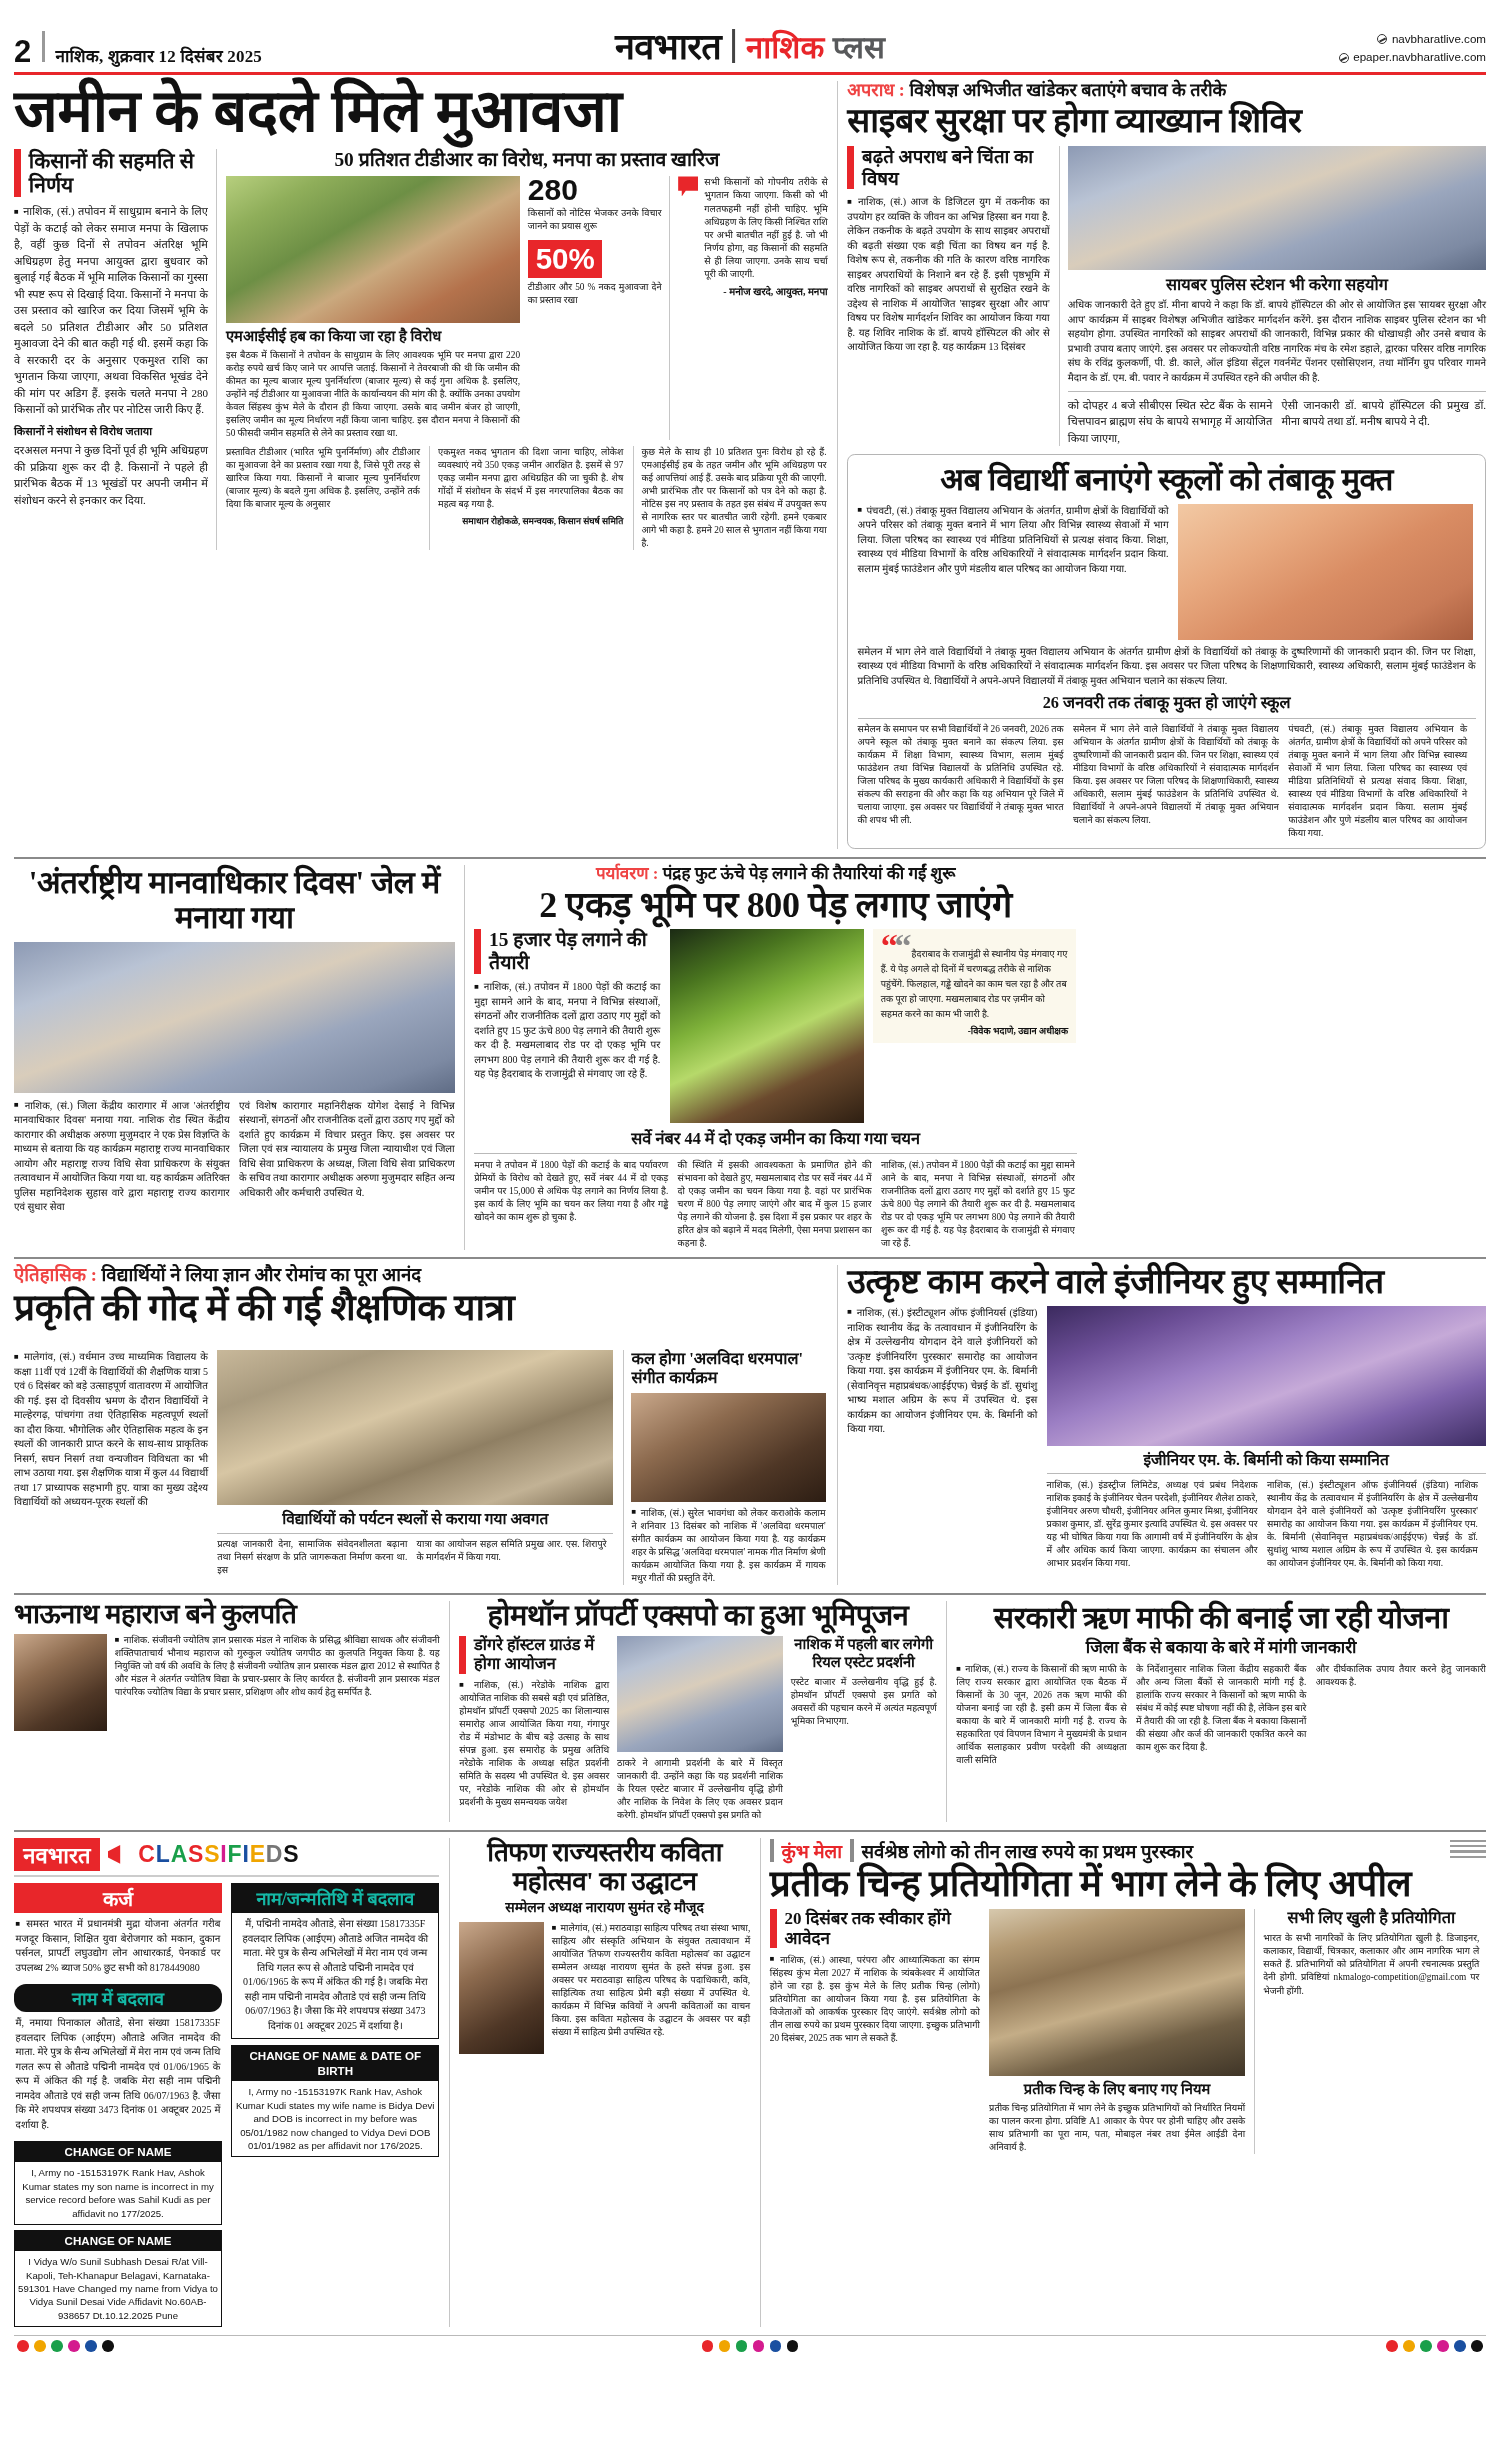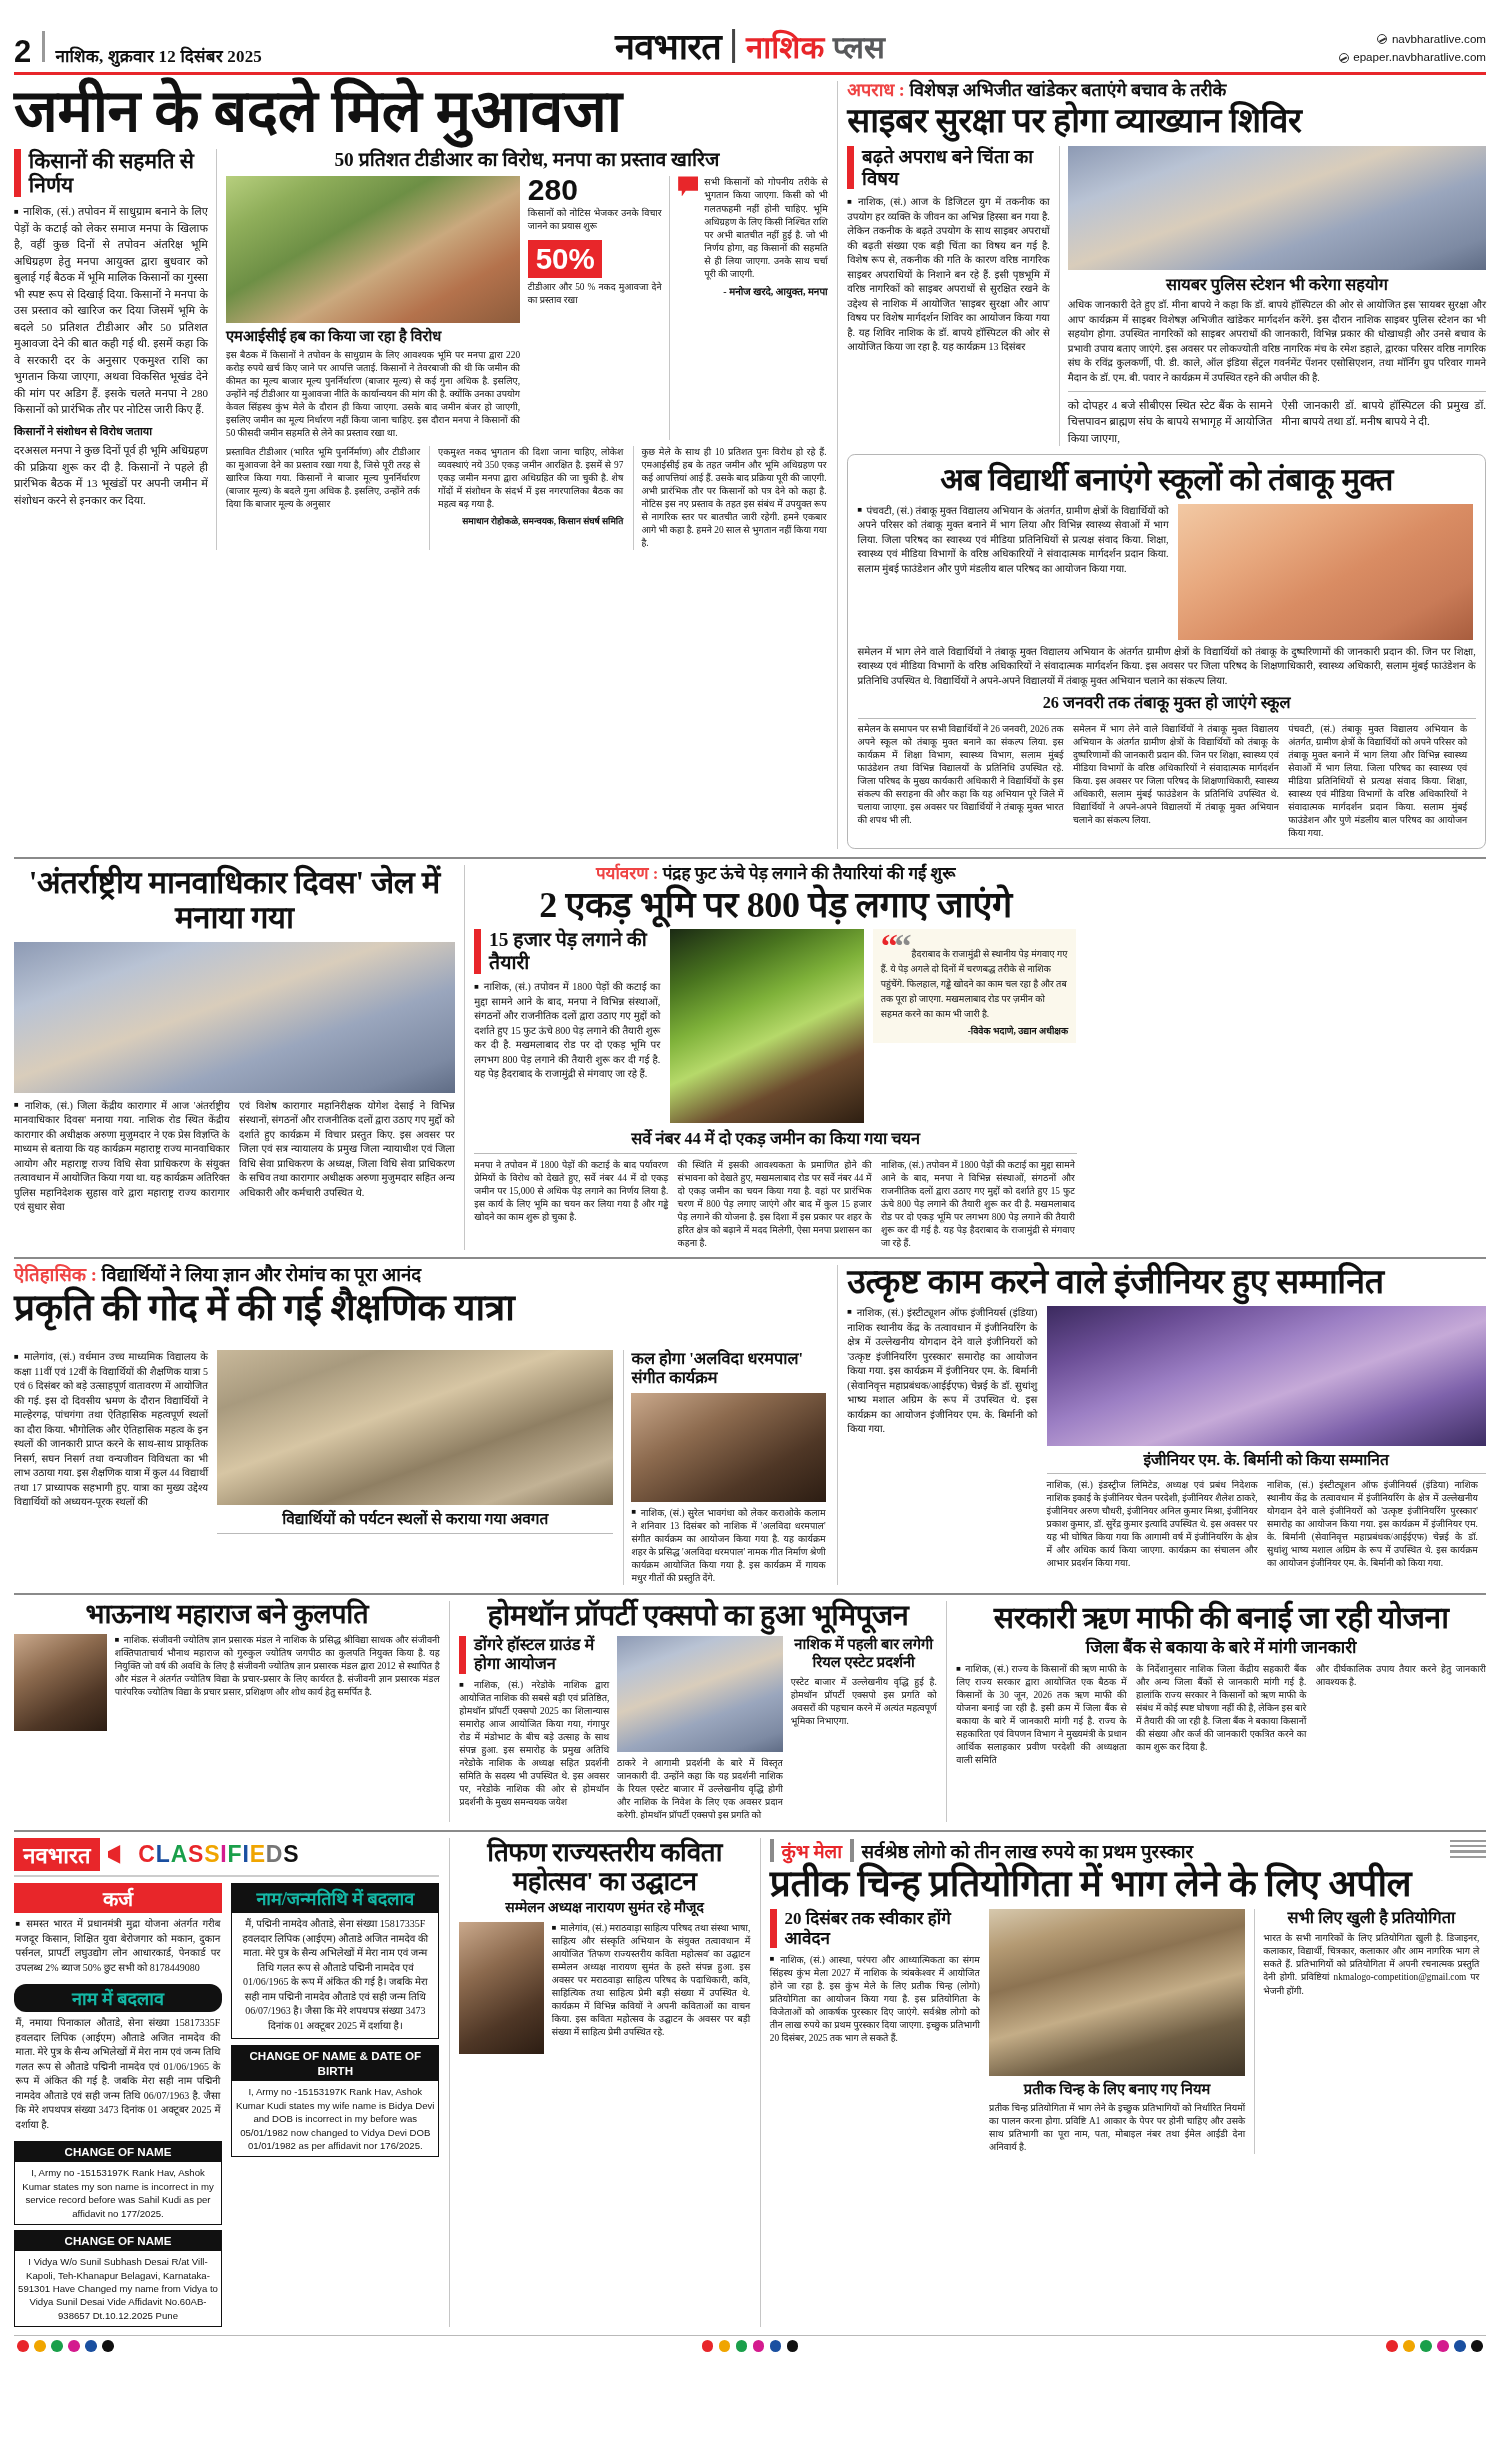--- a/index.html
+++ b/index.html
@@ -315,20 +315,24 @@
         <span class="tag">ऐतिहासिक :</span><span> विद्यार्थियों ने लिया ज्ञान और रोमांच का पूरा आनंद</span>
       </div>
       <div class="mega" style="font-size:37px; margin-top:3.1px;">प्रकृति की गोद में की गई शैक्षणिक यात्रा</div>
 
       <div class="flexrow" style="margin-top:24px; gap:9.3px;">
         <div style="width:194px;" class="body-txt dateline sm">मालेगांव, (सं.) वर्धमान उच्च माध्यमिक विद्यालय के कक्षा 11वीं एवं 12वीं के विद्यार्थियों की शैक्षणिक यात्रा 5 एवं 6 दिसंबर को बड़े उत्साहपूर्ण वातावरण में आयोजित की गई. इस दो दिवसीय भ्रमण के दौरान विद्यार्थियों ने माल्हेरगढ़, पांचगंगा तथा ऐतिहासिक महत्वपूर्ण स्थलों का दौरा किया. भौगोलिक और ऐतिहासिक महत्व के इन स्थलों की जानकारी प्राप्त करने के साथ-साथ प्राकृतिक निसर्ग, सघन निसर्ग तथा वन्यजीवन विविधता का भी लाभ उठाया गया. इस शैक्षणिक यात्रा में कुल 44 विद्यार्थी तथा 17 प्राध्यापक सहभागी हुए. यात्रा का मुख्य उद्देश्य विद्यार्थियों को अध्ययन-पूरक स्थलों की</div>
         <div style="width:396px;">
           <div class="photo crowd" style="height:155px;"></div>
           <div class="sub-head" style="margin-top:4.7px; font-size:15.5px;">विद्यार्थियों को पर्यटन स्थलों से कराया गया अवगत</div>
           <div class="rule-thin" style="margin:4.7px 0;"></div>
+          <div class="flexrow" style="gap:9.3px;">
+            <div style="width:190px;" class="body-txt xs">प्रत्यक्ष जानकारी देना, सामाजिक संवेदनशीलता बढ़ाना तथा निसर्ग संरक्षण के प्रति जागरूकता निर्माण करना था. इस</div>
+            <div style="width:190px;" class="body-txt xs">यात्रा का आयोजन सहल समिति प्रमुख आर. एस. शिरापुरे के मार्गदर्शन में किया गया.</div>
+          </div>
         </div>
         <div style="width:203px;" class="col-rule">
           <div style="padding-left:7.8px;">
             <div class="sub-head" style="font-size:16.3px; text-align:left;">कल होगा 'अलविदा धरमपाल' संगीत कार्यक्रम</div>
             <div class="photo portrait" style="height:109px; margin-top:5.4px;"></div>
             <div class="body-txt dateline xs" style="margin-top:4.7px;">नाशिक, (सं.) सुरेल भावगंधा को लेकर कराओके कलाम ने शनिवार 13 दिसंबर को नाशिक में 'अलविदा धरमपाल' संगीत कार्यक्रम का आयोजन किया गया है. यह कार्यक्रम शहर के प्रसिद्ध 'अलविदा धरमपाल' नामक गीत निर्माण श्रेणी कार्यक्रम आयोजित किया गया है. इस कार्यक्रम में गायक मधुर गीतों की प्रस्तुति देंगे.</div>
           </div>
         </div>
       </div>
     </div>
@@ -348,21 +352,21 @@
         </div>
       </div>
     </div>
   </div>
 
   <div class="rule-grey" style="margin:7.8px 0 0 0;"></div>
 
   <div class="flexrow" style="margin-top:6.2px;">
 
     <div style="width:435px; padding-right:9.3px;">
-      <div class="mega" style="font-size:27px; text-align:center;">भाऊनाथ महाराज बने कुलपति</div>
+      <div class="mega" style="font-size:27px; ">भाऊनाथ महाराज बने कुलपति</div>
       <div class="flexrow" style="margin-top:6.2px; gap:7.8px;">
         <div class="photo portrait" style="width:93px; height:97px; flex:0 0 93px;"></div>
         <div class="body-txt dateline xs">नाशिक. संजीवनी ज्योतिष ज्ञान प्रसारक मंडल ने नाशिक के प्रसिद्ध श्रीविद्या साधक और संजीवनी शक्तिपाताचार्य भौनाथ महाराज को गुरुकुल ज्योतिष जगपीठ का कुलपति नियुक्त किया है. यह नियुक्ति जो वर्ष की अवधि के लिए है संजीवनी ज्योतिष ज्ञान प्रसारक मंडल द्वारा 2012 से स्थापित है और मंडल ने अंतर्गत ज्योतिष विद्या के प्रचार-प्रसार के लिए कार्यरत है. संजीवनी ज्ञान प्रसारक मंडल पारंपरिक ज्योतिष विद्या के प्रचार प्रसार, प्रशिक्षण और शोध कार्य हेतु समर्पित है.</div>
       </div>
     </div>
 
     <div style="width:497px; padding-left:9.3px; padding-right:9.3px;" class="col-rule">
       <div class="mega" style="font-size:29px; text-align:center;">होमथॉन प्रॉपर्टी एक्सपो का हुआ भूमिपूजन</div>
       <div class="flexrow" style="margin-top:6.2px; gap:7.8px;">
         <div style="width:151px;">

